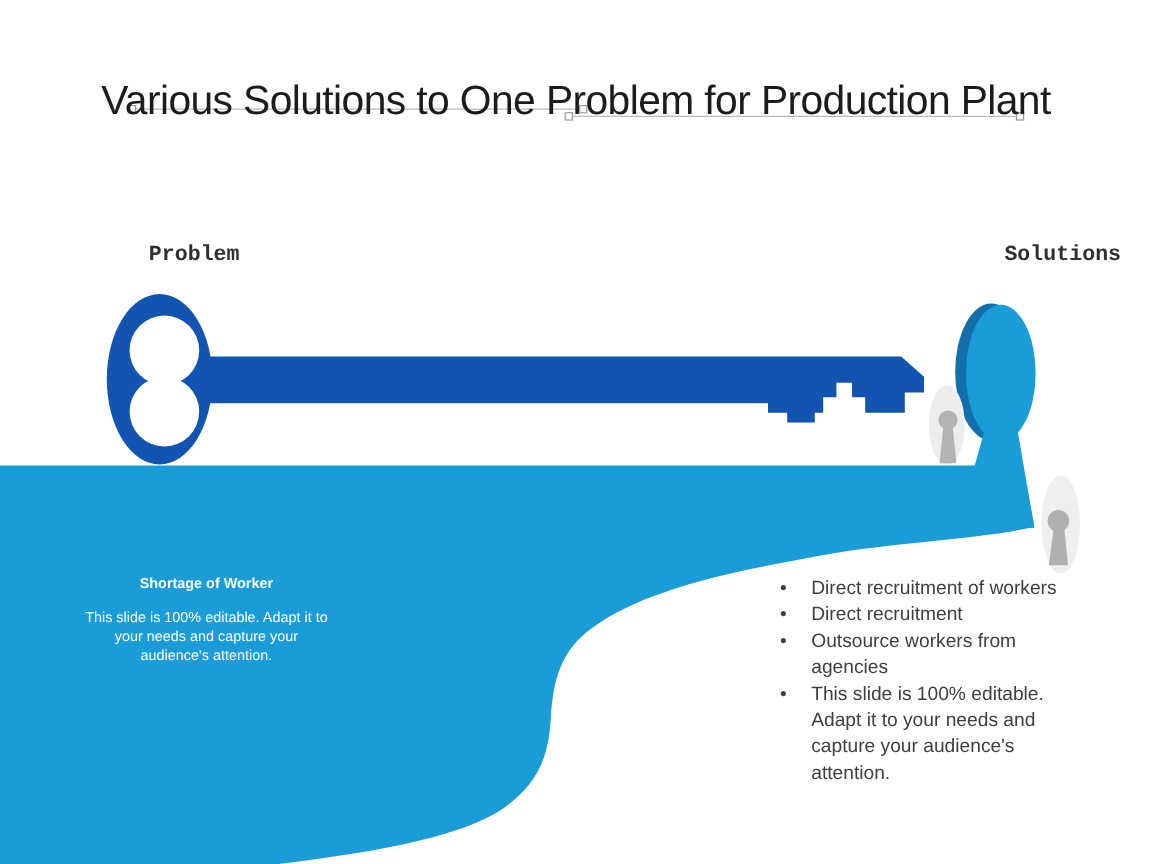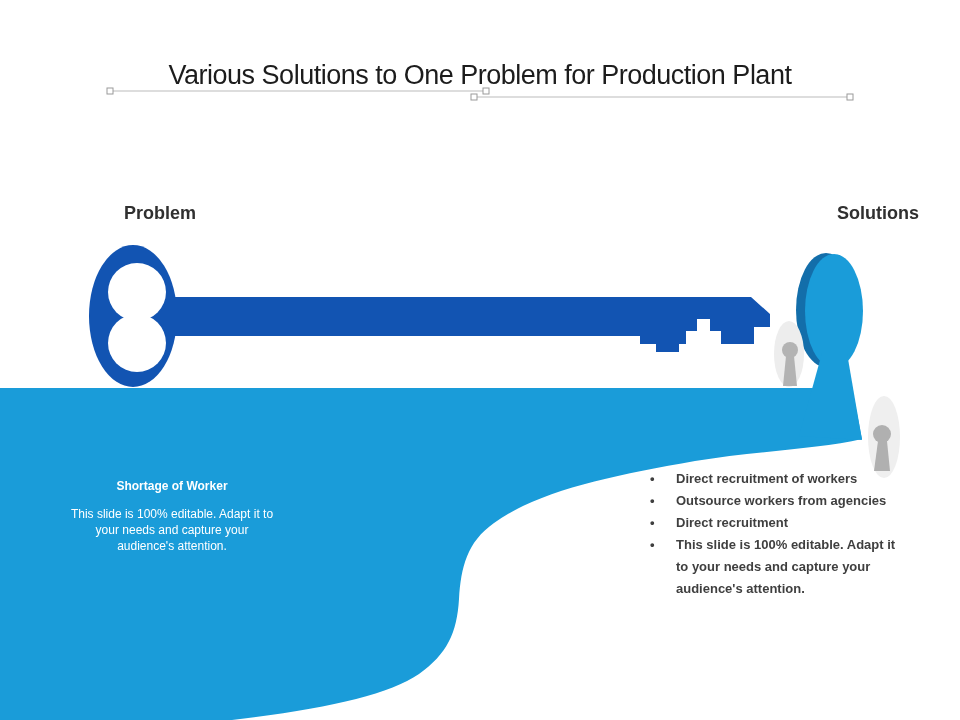--- a/index.html
+++ b/index.html
@@ -4,38 +4,38 @@
 <style>
   html,body{margin:0;padding:0;}
   body{
     width:960px;height:720px;position:relative;overflow:hidden;
     background:#ffffff;
     font-family:"Liberation Sans", sans-serif;
   }
   .layer{position:absolute;left:0;top:0;}
   .slide-title{
     position:absolute;left:0;top:42px;width:960px;
-    text-align:center;font-size:27px;font-weight:400;color:#1c1c1c;
+    text-align:center;font-size:34px;font-weight:400;color:#1c1c1c;
     letter-spacing:-0.5px;white-space:nowrap;
   }
   .col-label{
-    position:absolute;top:203px;font-size:18px;font-weight:700;color:#303030;
+    position:absolute;top:203px;font-size:18px;font-weight:700;color:#303030;font-family:Liberation Mono, monospace;
   }
   .col-label.problem{left:124px;}
   .col-label.solutions{left:837px;}
   .problem-block{
     position:absolute;left:68px;top:479px;width:208px;
     text-align:center;color:#ffffff;
   }
   .problem-heading{font-size:12px;font-weight:700;margin:0 0 13px 0;}
   .problem-body{font-size:12px;line-height:16px;margin:0;font-weight:400;}
   .solutions-list{
-    position:absolute;left:648px;top:468px;width:250px;
+    position:absolute;left:648px;top:480px;width:250px;
     margin:0;padding:0;list-style:none;
-    color:#3f3f3f;font-size:13px;line-height:22px;font-weight:bold;
+    color:#3f3f3f;font-size:16px;line-height:22px;
   }
   .solutions-list li{position:relative;padding-left:28px;}
   .solutions-list li::before{
     content:"\2022";position:absolute;left:2px;top:0;color:#3f3f3f;
   }
 </style>
 </head>
 <body>
 
 <svg class="layer" width="960" height="720" viewBox="0 0 960 720" aria-hidden="true">
@@ -94,16 +94,16 @@
 
 <div class="col-label solutions">Solutions</div>
 
 <div class="problem-block">
   <div class="problem-heading">Shortage of Worker</div>
   <p class="problem-body">This slide is 100% editable. Adapt it to your needs and capture your audience's attention.</p>
 </div>
 
 <ul class="solutions-list">
   <li>Direct recruitment of workers</li>
+  <li>Direct recruitment</li>
   <li>Outsource workers from agencies</li>
-  <li>Direct recruitment</li>
   <li>This slide is 100% editable. Adapt it to your needs and capture your audience's attention.</li>
 </ul>
 
 </body></html>

